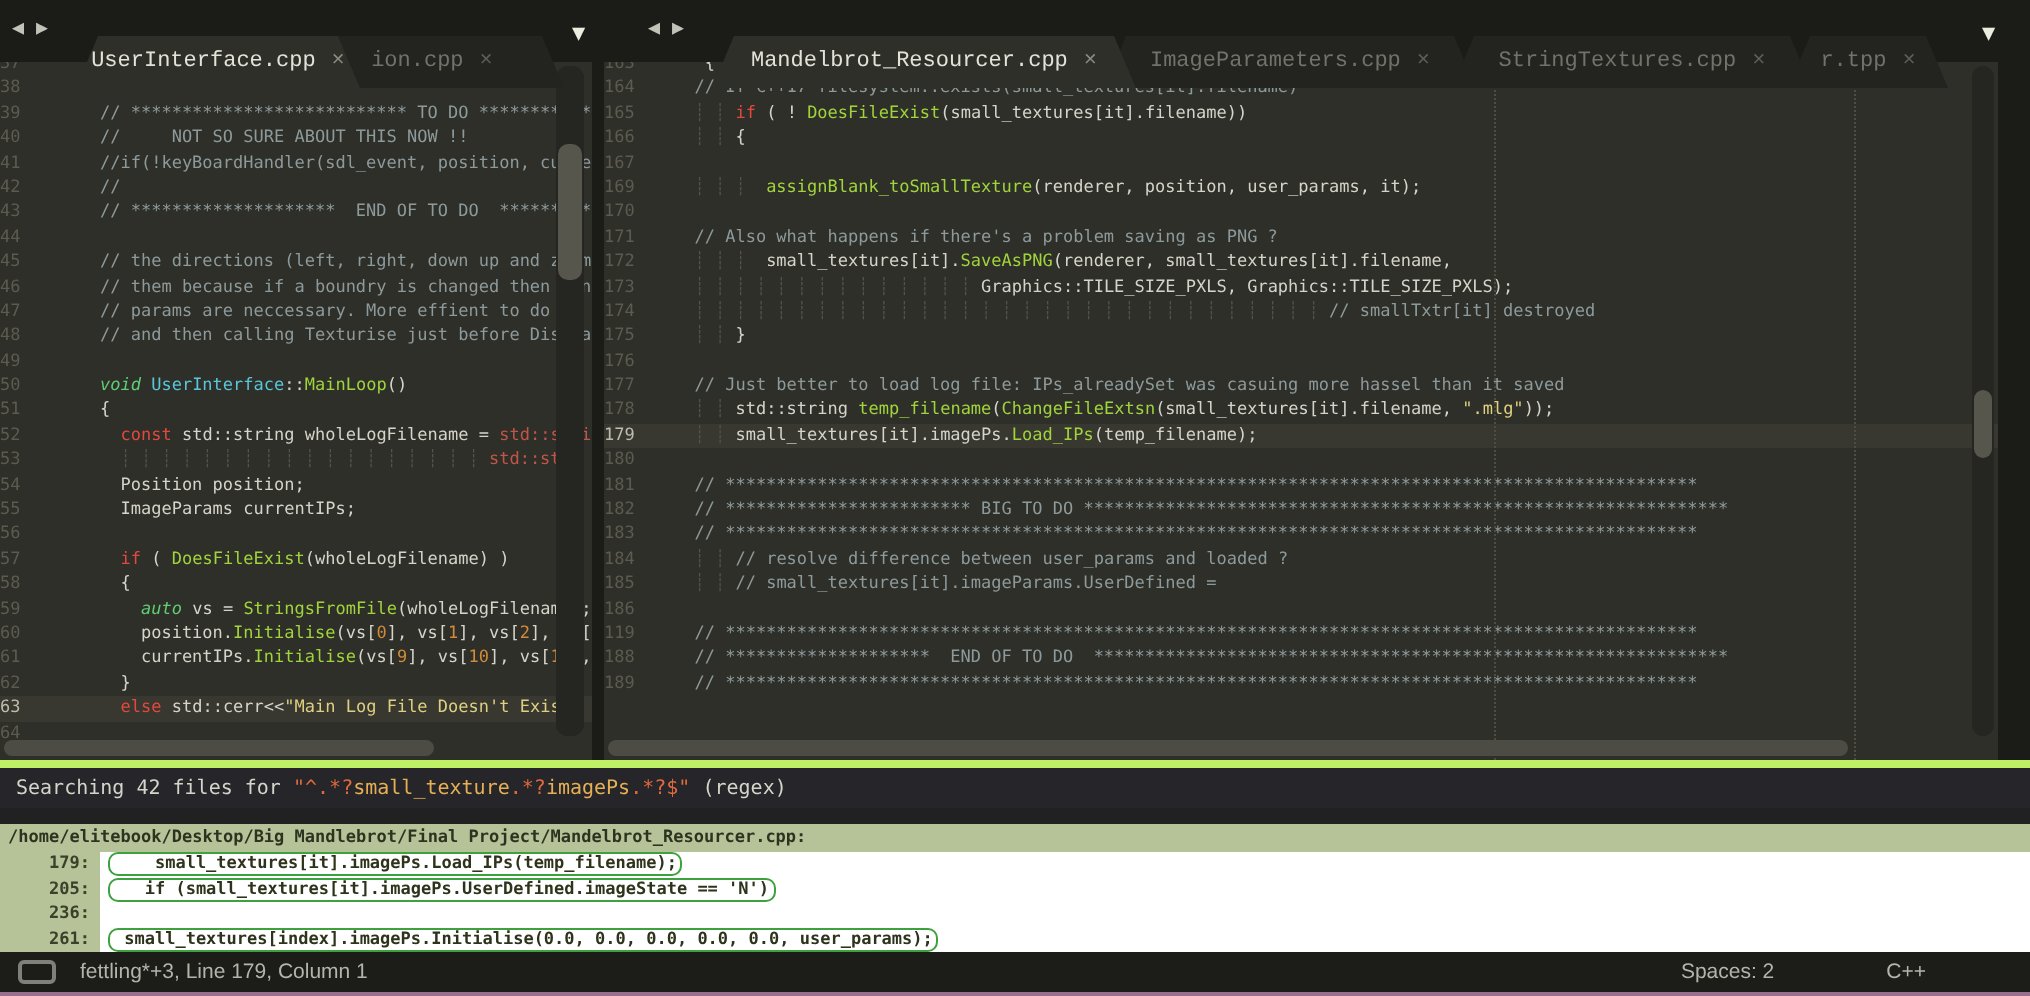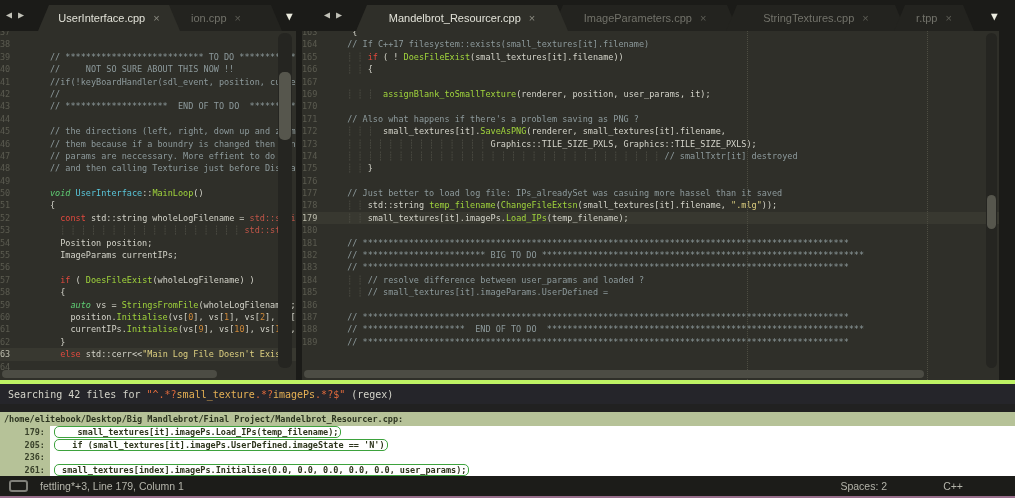--- a/index.html
+++ b/index.html
@@ -2,23 +2,23 @@
 <html><head>
 <meta charset="utf-8">
 <style>
   *{margin:0;padding:0;box-sizing:border-box}
   html,body{width:1015px;height:498px;overflow:hidden}
   body{position:relative;background:#1b1b18;font-family:"DejaVu Sans Mono",monospace}
 
   
   .tabbar{position:absolute;left:0;top:0;width:1015px;height:31px;background:#1b1b18;z-index:6}
   .navarrows{position:absolute;top:9px;color:#c2c2b8;font-size:10px;letter-spacing:6px}
-  .tab{position:absolute;top:5px;height:26px;clip-path:polygon(11px 0,calc(100% - 11px) 0,100% 100%,0 100%);
+  .tab{position:absolute;top:18px;height:26px;clip-path:polygon(11px 0,calc(100% - 11px) 0,100% 100%,0 100%);
        display:flex;align-items:center;justify-content:center;gap:8px;
-       font-family:Liberation Sans, sans-serif;font-size:11px;white-space:nowrap;overflow:hidden}
+       font-family:Liberation Mono, monospace;font-size:11px;white-space:nowrap;overflow:hidden}
   .tab.active{background:#2f2f29;color:#e2e2d8;z-index:3}
   .tab.inactive{background:#23231f;color:#72726a;z-index:1}
   .tab .close{font-size:11px;color:#8a8a80}
   .tab.inactive .close{color:#5e5e56}
   .overflow-btn{position:absolute;top:10px;color:#ececdf;font-size:11px}
 
   
   .pane{position:absolute;top:31px;height:349px;background:#2f2f29;overflow:hidden}
   #pane-left{left:0;width:296px}
   #pane-right{left:302px;width:697px}
@@ -161,21 +161,21 @@
       <div class="line"><span class="num">177</span><span class="codeline"><span class="tk-c">  // Just better to load log file: IPs_alreadySet was casuing more hassel than it saved</span></span></div>
       <div class="line"><span class="num">178</span><span class="codeline"><span class="tk-g">  ┊ ┊ </span><span class="tk-p">std::string </span><span class="tk-f">temp_filename</span><span class="tk-p">(</span><span class="tk-f">ChangeFileExtsn</span><span class="tk-p">(small_textures[it].filename, </span><span class="tk-s">".mlg"</span><span class="tk-p">));</span></span></div>
       <div class="line hl"><span class="num">179</span><span class="codeline"><span class="tk-g">  ┊ ┊ </span><span class="tk-p">small_textures[it].imagePs.</span><span class="tk-f">Load_IPs</span><span class="tk-p">(temp_filename);</span></span></div>
       <div class="line"><span class="num">180</span><span class="codeline"></span></div>
       <div class="line"><span class="num">181</span><span class="codeline"><span class="tk-c">  // ***********************************************************************************************</span></span></div>
       <div class="line"><span class="num">182</span><span class="codeline"><span class="tk-c">  // ************************ BIG TO DO ***************************************************************</span></span></div>
       <div class="line"><span class="num">183</span><span class="codeline"><span class="tk-c">  // ***********************************************************************************************</span></span></div>
       <div class="line"><span class="num">184</span><span class="codeline"><span class="tk-g">  ┊ ┊ </span><span class="tk-c">// resolve difference between user_params and loaded ?</span></span></div>
       <div class="line"><span class="num">185</span><span class="codeline"><span class="tk-g">  ┊ ┊ </span><span class="tk-c">// small_textures[it].imageParams.UserDefined =</span></span></div>
       <div class="line"><span class="num">186</span><span class="codeline"></span></div>
-      <div class="line"><span class="num">187</span><span class="codeline"><span class="tk-c">  // ***********************************************************************************************</span></span></div>
+      <div class="line"><span class="num">119</span><span class="codeline"><span class="tk-c">  // ***********************************************************************************************</span></span></div>
       <div class="line"><span class="num">188</span><span class="codeline"><span class="tk-c">  // ********************  END OF TO DO  **************************************************************</span></span></div>
       <div class="line"><span class="num">189</span><span class="codeline"><span class="tk-c">  // ***********************************************************************************************</span></span></div>
     </div>
   <div class="vtrack">
       <div class="vthumb" style="top:162px;height:34px"></div>
     </div>
   <div class="htrack" style="right:18px">
       <div class="hthumb" style="left:0;width:620px"></div>
     </div>
 </div>

